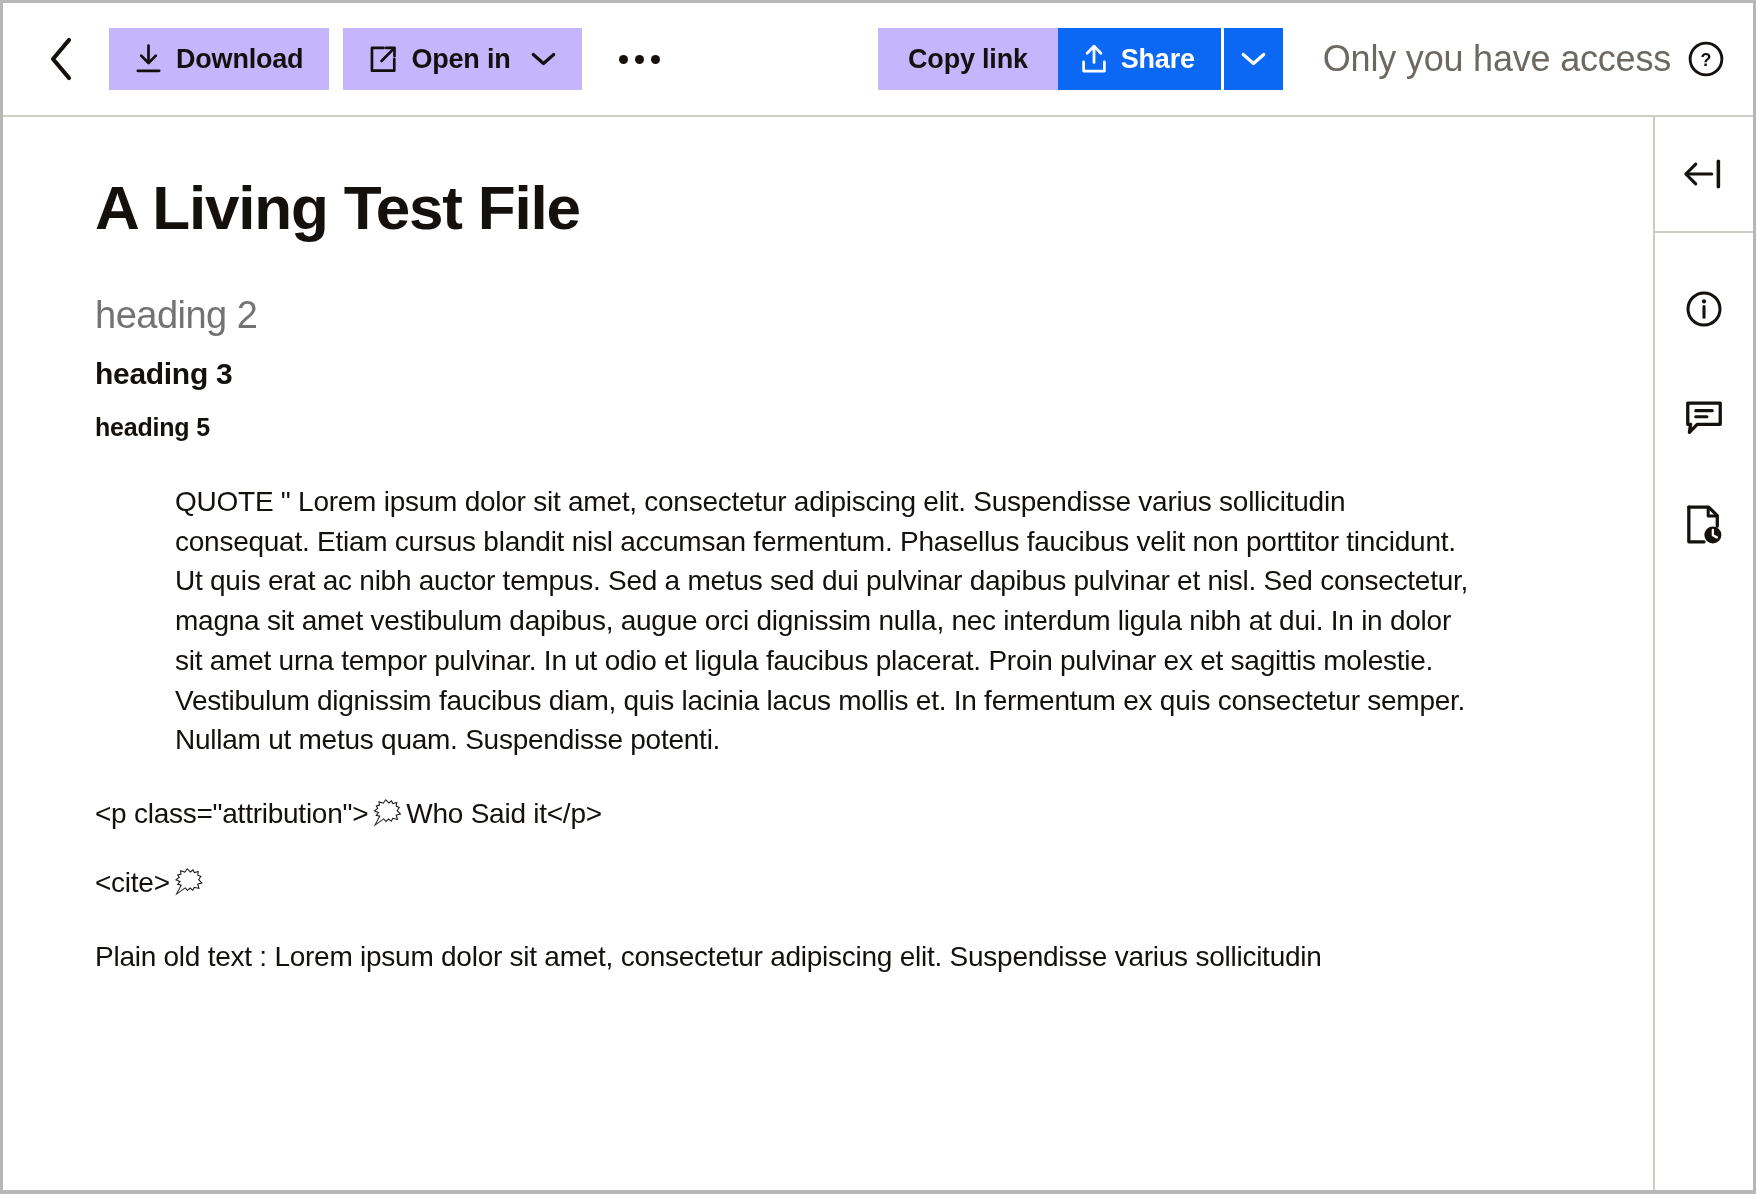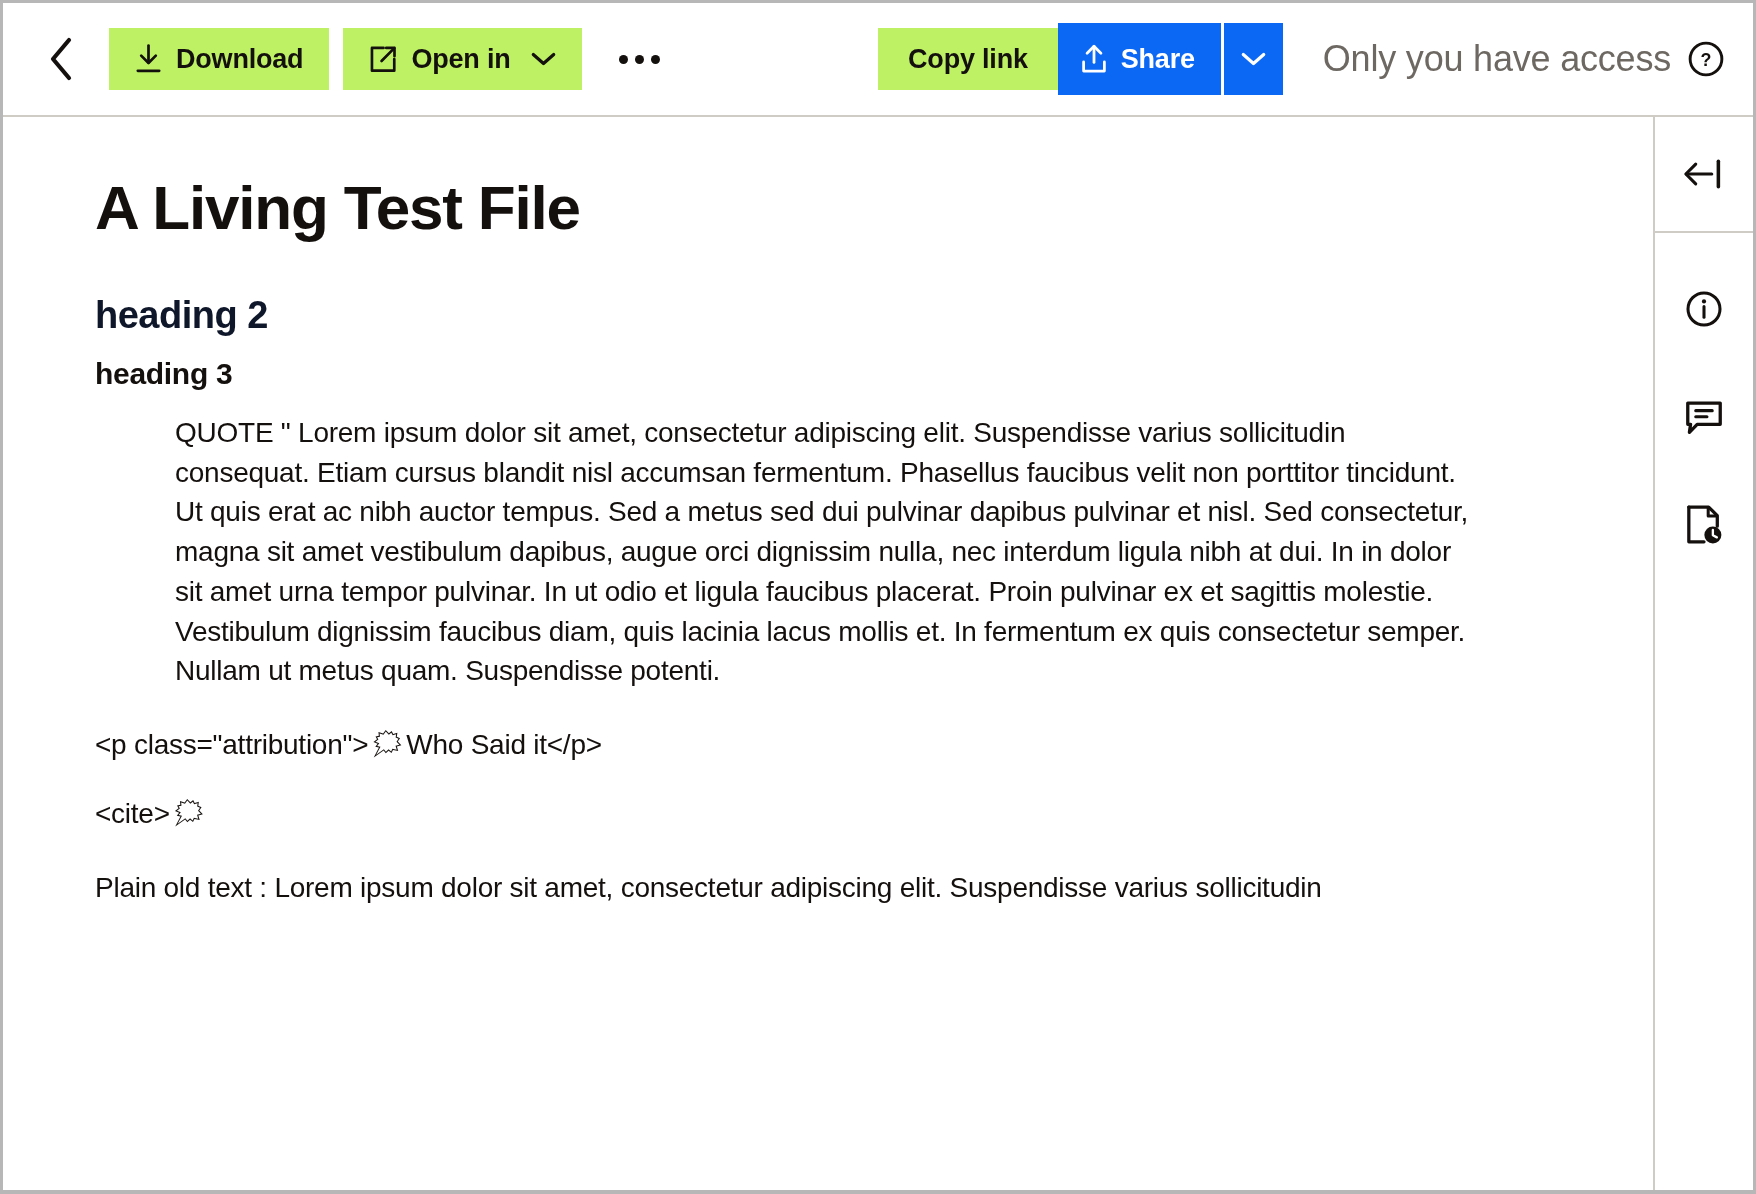--- a/index.html
+++ b/index.html
@@ -43,21 +43,21 @@
     align-items: center;
     justify-content: center;
     background: transparent;
     border: none;
     cursor: pointer;
     flex: 0 0 auto;
     margin-right: 22px;
   }
 
   .btn-cream {
-    background: #bef264;
+    background: #c4b5fd;
     border: none;
     height: 62px;
     display: flex;
     align-items: center;
     gap: 14px;
     padding: 0 26px;
     cursor: pointer;
     font-family: "Liberation Sans", sans-serif;
     font-size: 27px;
     font-weight: 700;
@@ -91,21 +91,21 @@
 
   .toolbar-spacer { flex: 1 1 auto; }
 
   .btn-copylink {
     padding: 0 30px;
   }
 
   .share-group {
     display: flex;
     align-items: stretch;
-    height: 72px;
+    height: 62px;
     flex: 0 0 auto;
   }
   .btn-share {
     background: #0b68f5;
     border: none;
     color: #ffffff;
     font-family: "Liberation Sans", sans-serif;
     font-size: 27px;
     font-weight: 700;
     letter-spacing: -0.2px;
@@ -168,21 +168,21 @@
 
   .doc-title {
     font-size: 62px;
     font-weight: 700;
     color: #14100e;
     letter-spacing: -1.2px;
     line-height: 1.08;
     margin-bottom: 52px;
   }
 
-  .h2 { font-size: 38px; font-weight: 700; color: #0f172a; letter-spacing: -0.5px; margin-bottom: 20px; }
+  .h2 { font-size: 38px; font-weight: 400; color: #737373; letter-spacing: -0.5px; margin-bottom: 20px; }
   .h3 { font-size: 30px; font-weight: 700; color: #14100e; letter-spacing: -0.3px; margin-bottom: 22px; }
   .h4 { font-size: 30px; font-weight: 700; color: #14100e; letter-spacing: -0.3px; margin-bottom: 34px; }
   .h5 { font-size: 25px; font-weight: 700; color: #14100e; letter-spacing: -0.2px; margin-bottom: 40px; }
   .h6 { font-size: 19px; font-weight: 700; color: #14100e; letter-spacing: -0.1px; margin-bottom: 36px; }
 
   .blockquote {
     margin: 0 0 34px 80px;
     font-size: 28px;
     line-height: 1.42;
     color: #14100e;
@@ -321,20 +321,21 @@
       </svg>
     </button>
   </div>
 
   <div class="body-row">
 
     <div class="doc-area">
       <div class="doc-title">A Living Test File</div>
       <div class="h2">heading 2</div>
       <div class="h3">heading 3</div>
+      <div class="h5">heading 5</div>
 
       <div class="blockquote">QUOTE " Lorem ipsum dolor sit amet, consectetur adipiscing elit. Suspendisse varius sollicitudin consequat. Etiam cursus blandit nisl accumsan fermentum. Phasellus faucibus velit non porttitor tincidunt. Ut quis erat ac nibh auctor tempus. Sed a metus sed dui pulvinar dapibus pulvinar et nisl. Sed consectetur, magna sit amet vestibulum dapibus, augue orci dignissim nulla, nec interdum ligula nibh at dui. In in dolor sit amet urna tempor pulvinar. In ut odio et ligula faucibus placerat. Proin pulvinar ex et sagittis molestie. Vestibulum dignissim faucibus diam, quis lacinia lacus mollis et. In fermentum ex quis consectetur semper. Nullam ut metus quam. Suspendisse potenti.</div>
 
       <div class="codeline">
         <span>&lt;p class="attribution"&gt;</span>
           <span class="emoji">🗯</span>
           <span> Who Said it&lt;/p&gt;</span>
       </div>
 
       <div class="codeline">

